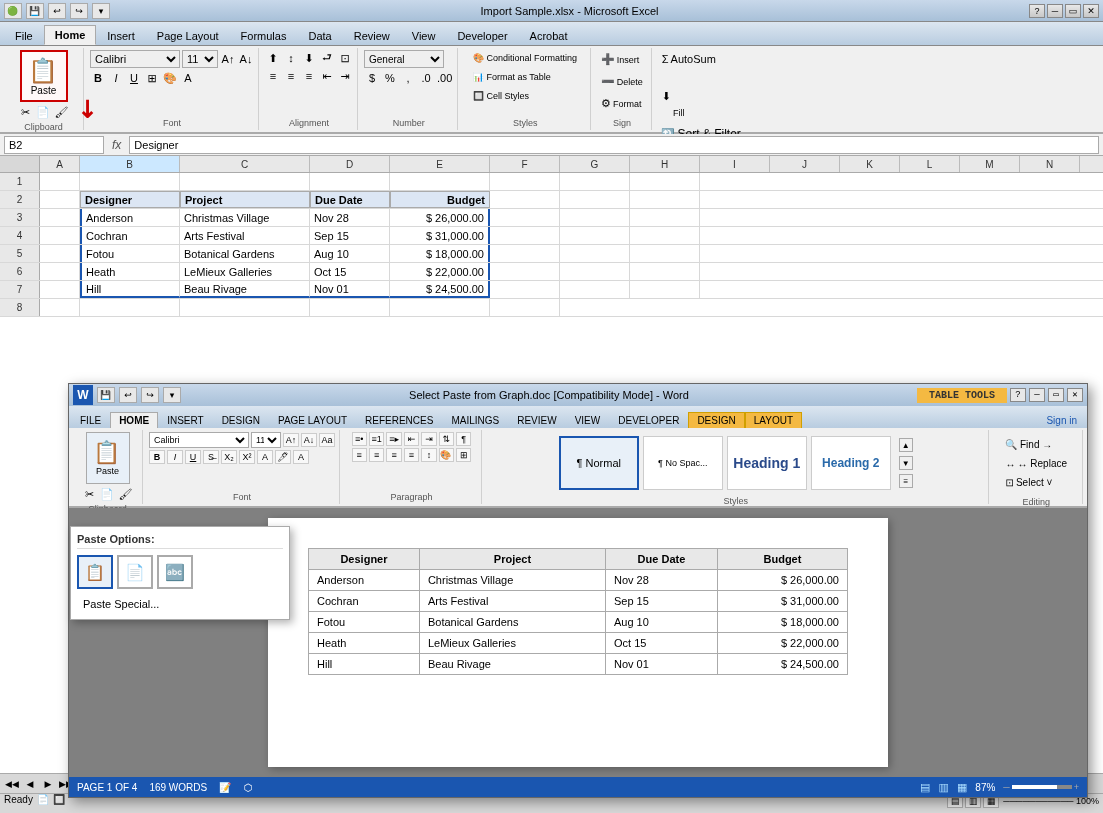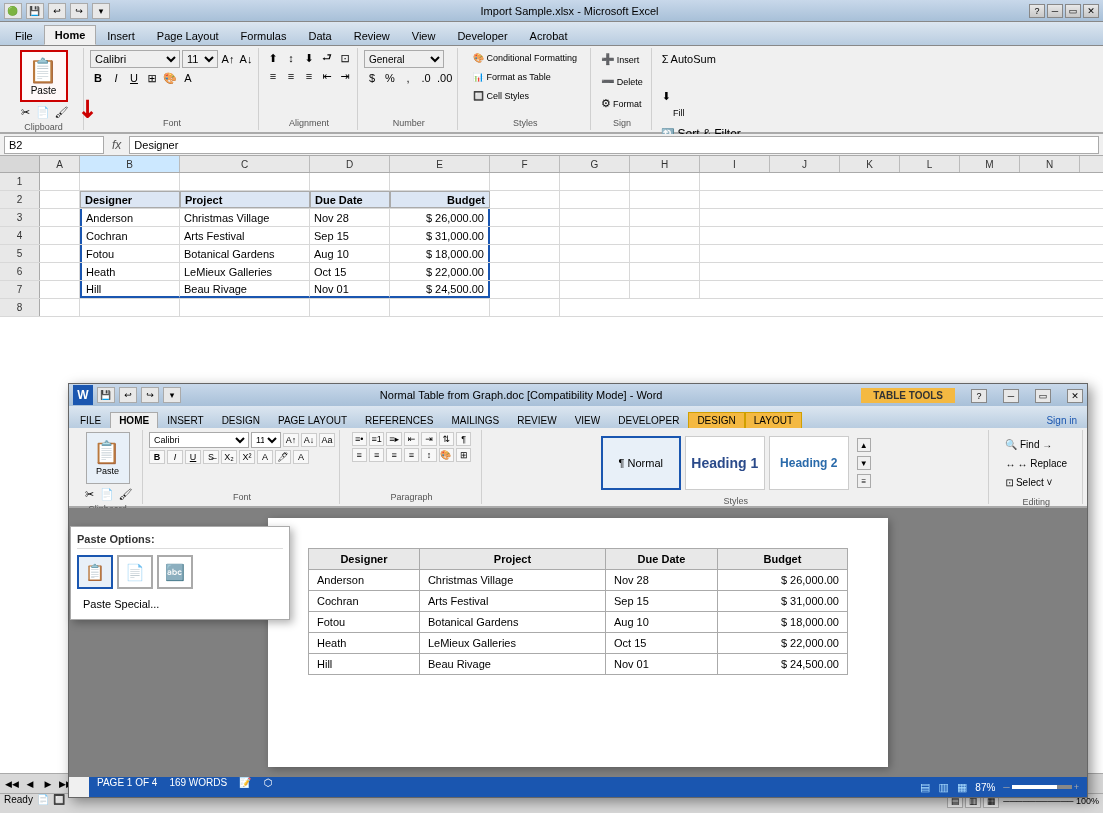--- a/index.html
+++ b/index.html
@@ -129,21 +129,21 @@
     .font-btn { width: 16px; height: 14px; border: 1px solid #ccc; background: #f8f8f8; font-size: 9px; cursor: pointer; display: flex; align-items: center; justify-content: center; }
     .font-bold { font-weight: bold; }
     .font-italic { font-style: italic; }
     .font-underline { text-decoration: underline; }
 
     
     .para-section { display: flex; flex-direction: column; gap: 2px; width: 120px; }
     .word-logo { width: 20px; height: 20px; background: #1a56b0; color: #fff; font-weight: bold; font-size: 12px; display: flex; align-items: center; justify-content: center; }
 
     
-    .word-status { height: 20px; background: #1a56b0; display: flex; justify-content: space-between; padding: 0 8px; margin-left: 20px; }
+    .word-status { height: 20px; background: #1a56b0; display: flex; align-items: center; justify-content: space-between; padding: 0 8px; }
     .word-status-left { font-size: 10px; color: #fff; display: flex; gap: 12px; }
     .word-status-right { display: flex; align-items: center; gap: 8px; }
     .word-zoom { font-size: 10px; color: #fff; }
 
     .font-group { display: flex; flex-direction: column; border-right: 1px solid #d0d0d0; padding: 2px 4px; }
     .font-row1 { display: flex; align-items: center; gap: 2px; margin-bottom: 2px; }
     .font-row2 { display: flex; align-items: center; gap: 2px; }
     .excel-font-select { width: 90px; height: 18px; font-size: 11px; border: 1px solid #aaa; }
     .excel-fontsize-select { width: 36px; height: 18px; font-size: 11px; border: 1px solid #aaa; }
     .small-btn { height: 16px; min-width: 16px; border: 1px solid transparent; background: none; cursor: pointer; font-size: 11px; display: flex; align-items: center; justify-content: center; }
@@ -485,22 +485,22 @@
   <div class="word-window">
 
     <div class="word-title-bar">
       <div style="display:flex;align-items:center;gap:4px;">
         <div class="word-logo">W</div>
         <div class="qa-icon">💾</div>
         <div class="qa-icon">↩</div>
         <div class="qa-icon">↪</div>
         <div class="qa-icon">▾</div>
       </div>
-      <div class="word-title">Normal Table from Graph.doc [Compatibility Mode] - Word</div>
-      <div style="display:flex;align-items:flex-end;gap:16px;">
+      <div class="word-title">Select Paste from Graph.doc [Compatibility Mode] - Word</div>
+      <div style="display:flex;align-items:flex-start;gap:3px;font-family:Liberation Mono, monospace;">
         <div class="table-tools-tab">TABLE TOOLS</div>
         <div class="word-tb-btn">?</div>
         <div class="word-tb-btn">─</div>
         <div class="word-tb-btn">▭</div>
         <div class="word-tb-btn">✕</div>
       </div>
     </div>
 
     <div class="word-ribbon-tabs">
       <div class="word-tab">FILE</div>
@@ -586,20 +586,23 @@
             </div>
           </div>
         </div>
         <div class="word-group-label">Paragraph</div>
       </div>
 
       <div class="word-group" style="flex:1;">
         <div class="styles-section">
           <div class="style-item active">
             <span style="font-size:11px;">¶ Normal</span>
+          </div>
+          <div class="style-item">
+            <span style="font-size:9px;">¶ No Spac...</span>
           </div>
           <div class="style-item">
             <span style="font-size:14px;font-weight:bold;color:#2a4a8a;">Heading 1</span>
           </div>
           <div class="style-item">
             <span style="font-size:12px;font-weight:bold;color:#2a6aaa;">Heading 2</span>
           </div>
           <div style="display:flex;flex-direction:column;justify-content:center;gap:4px;margin-left:4px;">
             <div style="width:14px;height:14px;border:1px solid #aaa;cursor:pointer;display:flex;align-items:center;justify-content:center;font-size:8px;">▲</div>
             <div style="width:14px;height:14px;border:1px solid #aaa;cursor:pointer;display:flex;align-items:center;justify-content:center;font-size:8px;">▼</div>

